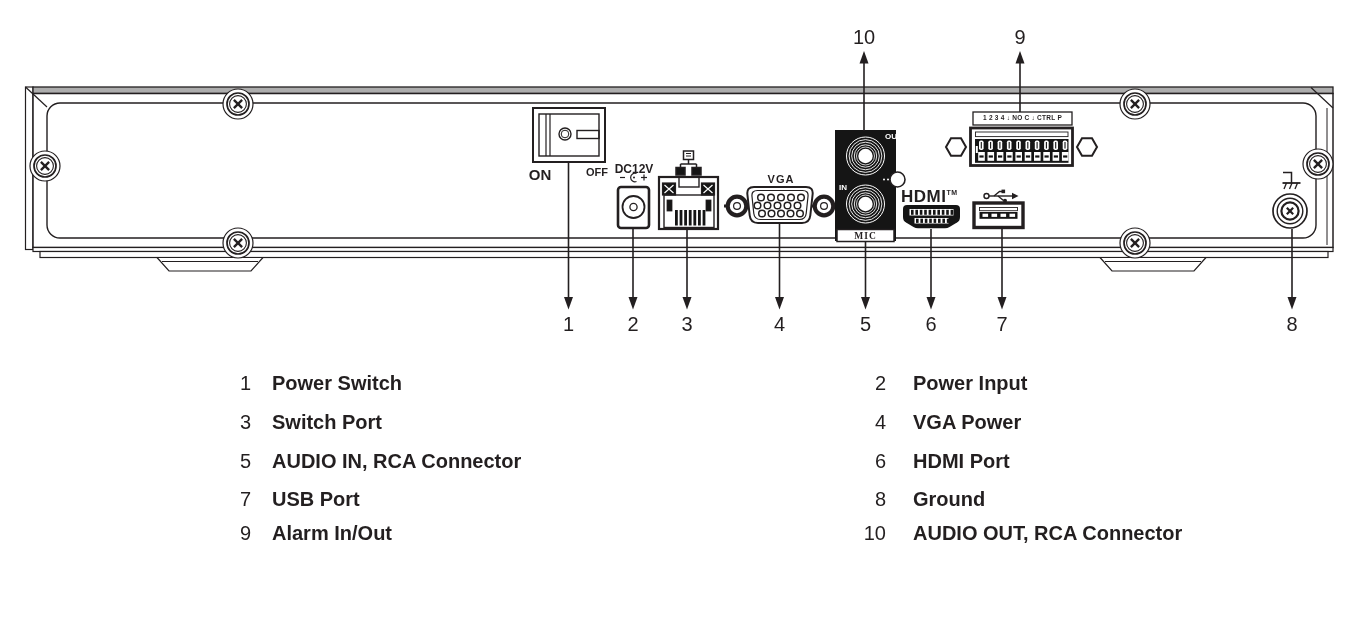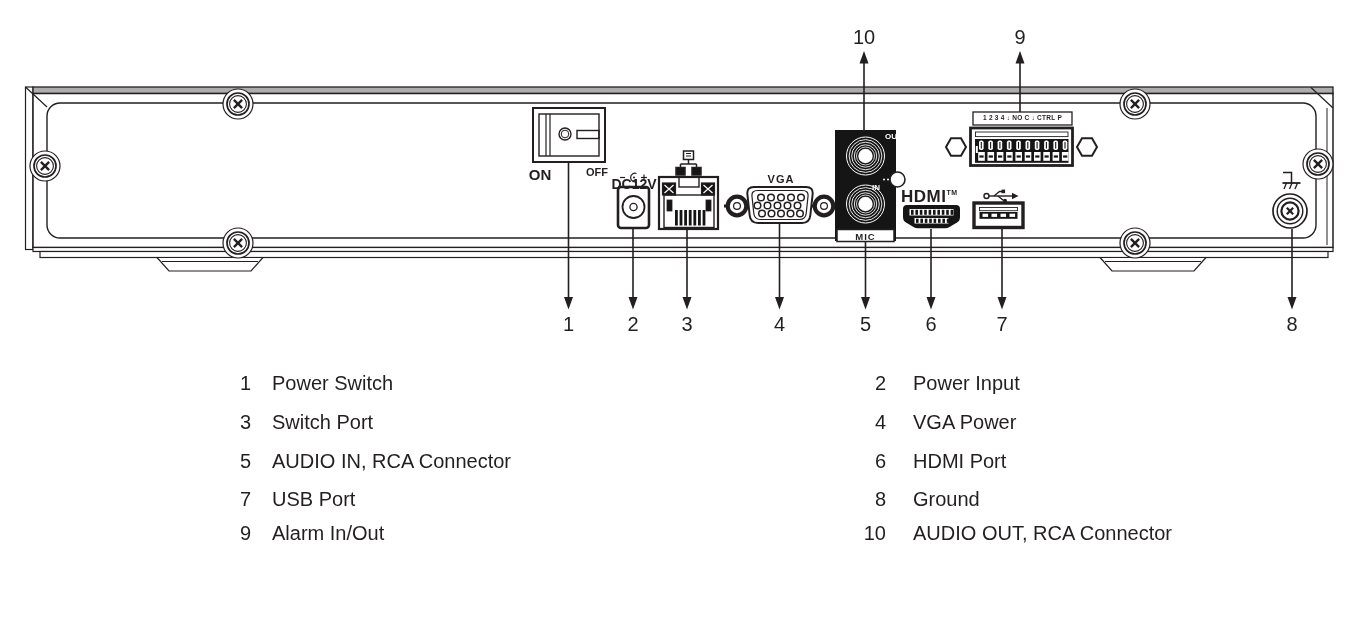--- a/index.html
+++ b/index.html
@@ -6,21 +6,21 @@
   #canvas{position:relative;width:1353px;height:621px;background:#fff;overflow:hidden;
           font-family:"Liberation Sans",sans-serif;color:#231f20;}
   #deviceArt{position:absolute;left:0;top:0;}
   .pl{position:absolute;font-weight:bold;color:#231f20;white-space:nowrap;line-height:1;}
   .ctr{transform:translateX(-50%);}
   .wh{color:#ffffff;}
   .cnum{position:absolute;font-size:20px;font-weight:400;color:#231f20;transform:translateX(-50%);line-height:1;}
   .legend{position:absolute;left:0;top:0;width:100%;}
   .lrow{position:absolute;height:26px;font-size:20px;color:#231f20;}
   .lnum{position:absolute;top:0;text-align:right;display:inline-block;}
-  .llabel{position:absolute;top:0;white-space:nowrap;}
+  .llabel{position:absolute;top:0;white-space:nowrap;font-weight:bold;}
   .col-l .lnum{left:170px;width:81px;}
   .col-l .llabel{left:272px;}
   .col-r .lnum{left:800px;width:86px;}
   .col-r .llabel{left:903px;margin-left:10px;}
 </style>
 </head>
 <body>
 
 <div id="canvas">
 
@@ -333,25 +333,25 @@
       <polygon points="926.5,297 935.5,297 931,309.5"></polygon>
       <polygon points="997.5,297 1006.5,297 1002,309.5"></polygon>
       <polygon points="1287.5,297 1296.5,297 1292,309.5"></polygon>
       <polygon points="859.5,63.5 868.5,63.5 864,51"></polygon>
       <polygon points="1015.5,63.5 1024.5,63.5 1020,51"></polygon>
     </g>
   </svg>
 
   <span class="pl ctr" style="left:540px;top:167px;font-size:15px;">ON</span>
   <span class="pl ctr" style="left:597px;top:167px;font-size:11px;text-align:right;">OFF</span>
-  <span class="pl ctr" style="left:634px;top:177px;font-size:14px;">DC12V</span>
+  <span class="pl ctr" style="left:634px;top:163px;font-size:12px;">DC12V</span>
   <span class="pl ctr" style="left:781px;top:174px;font-size:11px;letter-spacing:1px;">VGA</span>
   <span class="pl wh" style="left:885px;top:132.5px;font-size:8px;">OUT</span>
-  <span class="pl wh" style="left:872px;top:183.5px;font-size:8px;">IN</span>
-  <span class="pl ctr" style="left:865.5px;top:232px;font-size:9.5px;letter-spacing:1px;">MIC</span>
+  <span class="pl wh" style="left:839px;top:183.5px;font-size:8px;">IN</span>
+  <span class="pl ctr" style="left:865.5px;top:232px;font-size:9.5px;letter-spacing:1px;font-family:Liberation Serif, serif;">MIC</span>
   <span class="pl" style="left:901px;top:188px;font-size:17px;letter-spacing:0.5px;"><span>HDMI</span><sup style="font-size:7px;font-weight:bold;">TM</sup></span>
   <span class="pl ctr" style="left:1022.5px;top:115px;font-size:6.5px;letter-spacing:0.25px;">1 2 3 4 ↓ NO C ↓ CTRL P</span>
 
   <span class="cnum" style="left:864px;top:27px;">10</span>
   <span class="cnum" style="left:1020px;top:27px;">9</span>
   <span class="cnum" style="left:568.5px;top:314px;">1</span>
   <span class="cnum" style="left:633px;top:314px;">2</span>
   <span class="cnum" style="left:687px;top:314px;">3</span>
   <span class="cnum" style="left:779.5px;top:314px;">4</span>
   <span class="cnum" style="left:865.5px;top:314px;">5</span>

